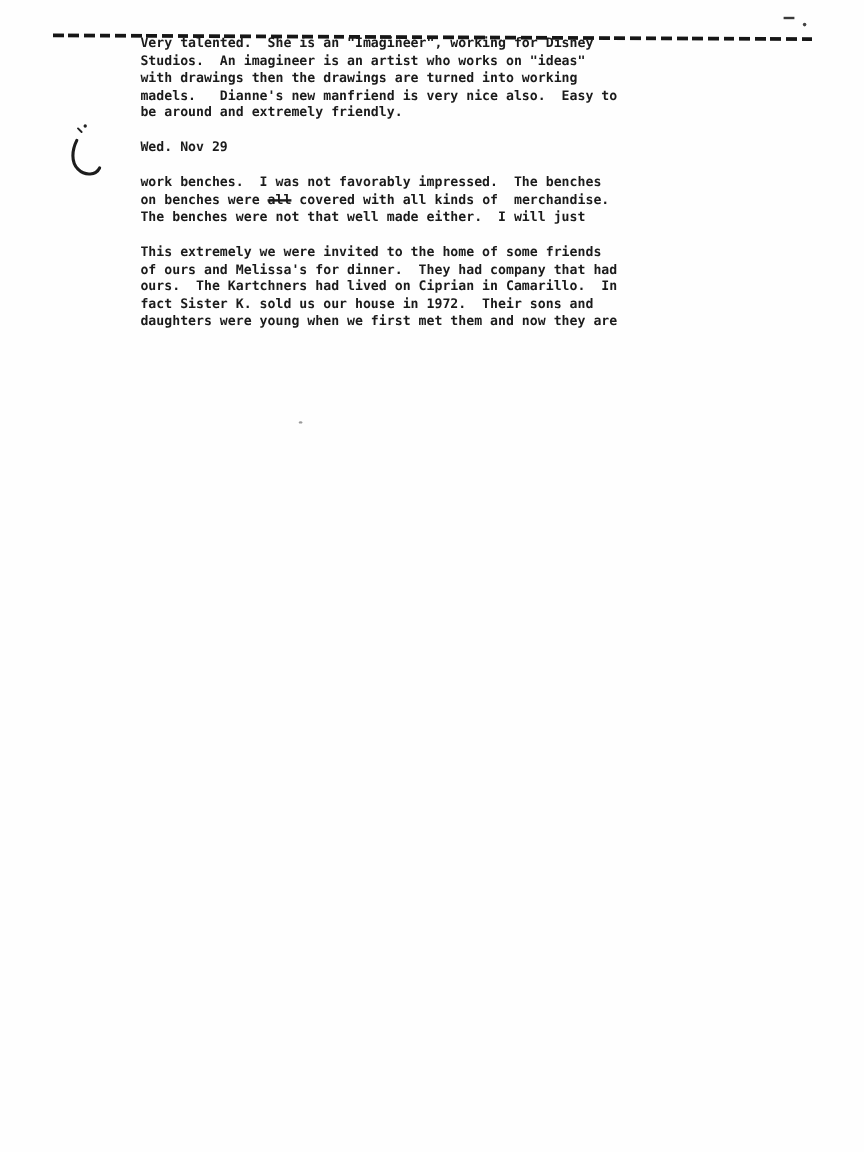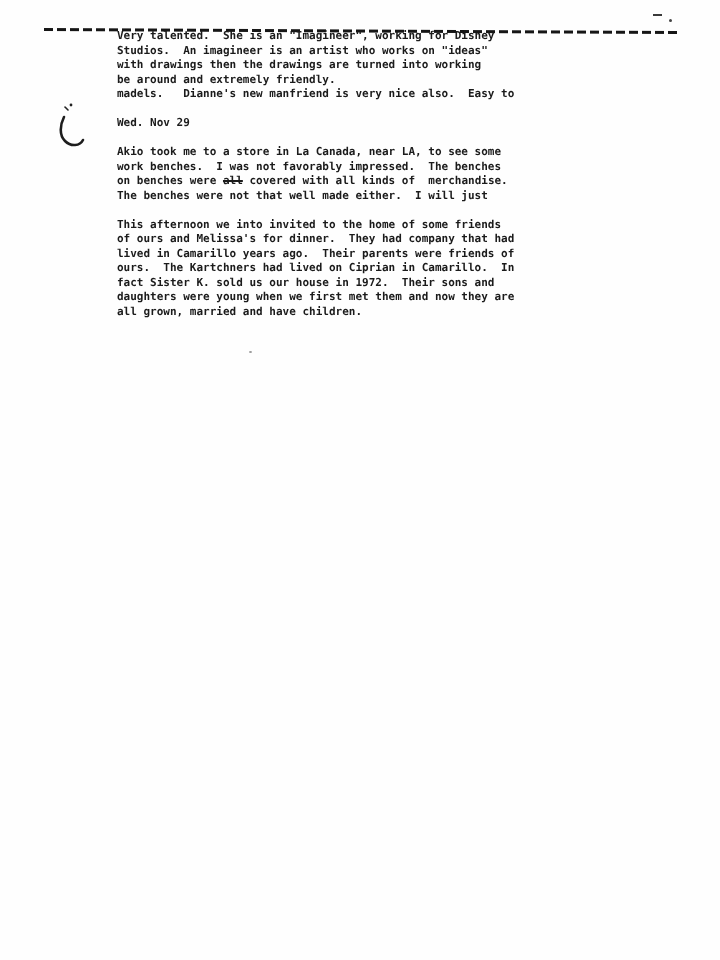--- a/index.html
+++ b/index.html
@@ -92,32 +92,29 @@
   <svg class="pen-mark" width="38" height="54" viewBox="0 0 38 54">
     <circle cx="19" cy="5" r="1.4" fill="#222"></circle>
     <path d="M13,7 L16,10" stroke="#222" stroke-width="1.6" stroke-linecap="round" fill="none"></path>
     <path d="M12,17 C8,25 7,35 13,41 C19,47 28,46 31,40" stroke="#1d1d1d" stroke-width="2.6" stroke-linecap="round" fill="none"></path>
   </svg>
 
   <div class="text-block">
     <div class="line">Very talented.  She is an "Imagineer", working for Disney</div>
     <div class="line">Studios.  An imagineer is an artist who works on "ideas"</div>
     <div class="line">with drawings then the drawings are turned into working</div>
+    <div class="line">madels.   Dianne's new manfriend is very nice also.  Easy to</div>
     <div class="line">be around and extremely friendly.</div>
-    <div class="line">madels.   Dianne's new manfriend is very nice also.  Easy to</div>
     <div class="line"></div>
     <div class="line">Wed. Nov 29</div>
     <div class="line"></div>
-    <div class="line">Akio took me to a store in La Canada, near LA, to see some</div>
     <div class="line">work benches.  I was not favorably impressed.  The benches</div>
     <div class="line"><span>on benches were </span><span class="struck">all</span><span> covered with all kinds of  merchandise.</span></div>
     <div class="line">The benches were not that well made either.  I will just</div>
     <div class="line"></div>
-    <div class="line">This afternoon we into invited to the home of some friends</div>
+    <div class="line">This extremely we were invited to the home of some friends</div>
     <div class="line">of ours and Melissa's for dinner.  They had company that had</div>
-    <div class="line">lived in Camarillo years ago.  Their parents were friends of</div>
     <div class="line">ours.  The Kartchners had lived on Ciprian in Camarillo.  In</div>
     <div class="line">fact Sister K. sold us our house in 1972.  Their sons and</div>
     <div class="line">daughters were young when we first met them and now they are</div>
-    <div class="line">all grown, married and have children.</div>
   </div>
 
 </div>
 
 </body></html>

